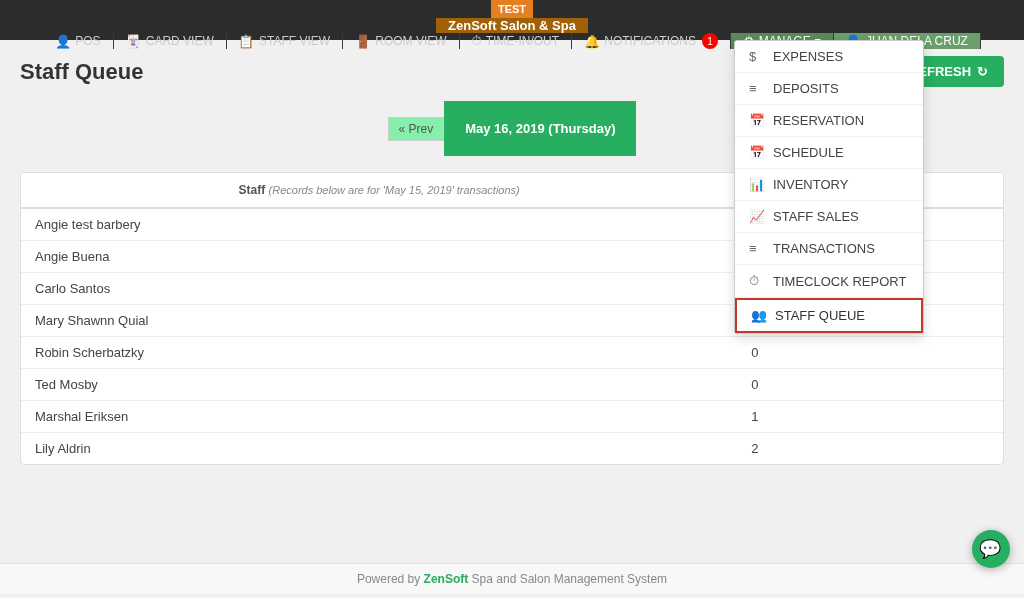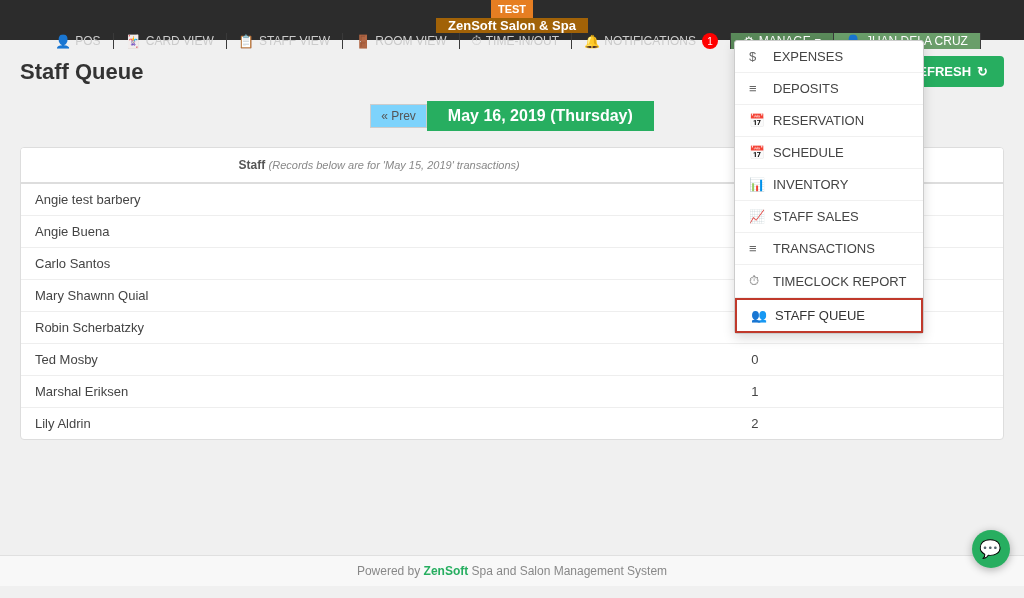--- a/index.html
+++ b/index.html
@@ -124,30 +124,30 @@
       align-items: center;
       justify-content: center;
       margin-bottom: 16px;
       gap: 0;
     }
     .date-prev, .date-next {
       color: #555;
       font-size: 12px;
       cursor: pointer;
       padding: 4px 10px;
-      background: #7dd3fc;
+      background: #86efac;
       border: 1px solid #ccc;
       text-decoration: none;
     }
     .date-current {
       background: #27ae60;
       color: white;
-      font-size: 16px;
-      font-weight: bold;
-      padding: 5px 20px;
+      font-size: 13px;
+      font-weight: bold;
+      padding: 19px 20px;
       border: 1px solid #27ae60;
     }
 
     
     .table-container {
       background: white;
       border: 1px solid #ddd;
       border-radius: 4px;
       overflow: hidden;
     }
@@ -204,21 +204,21 @@
     .dropdown-item.active {
       border: 2px solid #c0392b;
       background: white;
       color: #333;
     }
     .dropdown-item .item-icon { font-size: 13px; color: #666; width: 16px; }
 
     
     .footer {
       position: fixed;
-      bottom: 12px;
+      bottom: 4px;
       left: 0;
       right: 0;
       background: #f8f8f8;
       border-top: 1px solid #e0e0e0;
       text-align: center;
       padding: 8px;
       font-size: 12px;
       color: #888;
     }
     .footer .brand-link { color: #27ae60; font-weight: bold; }

